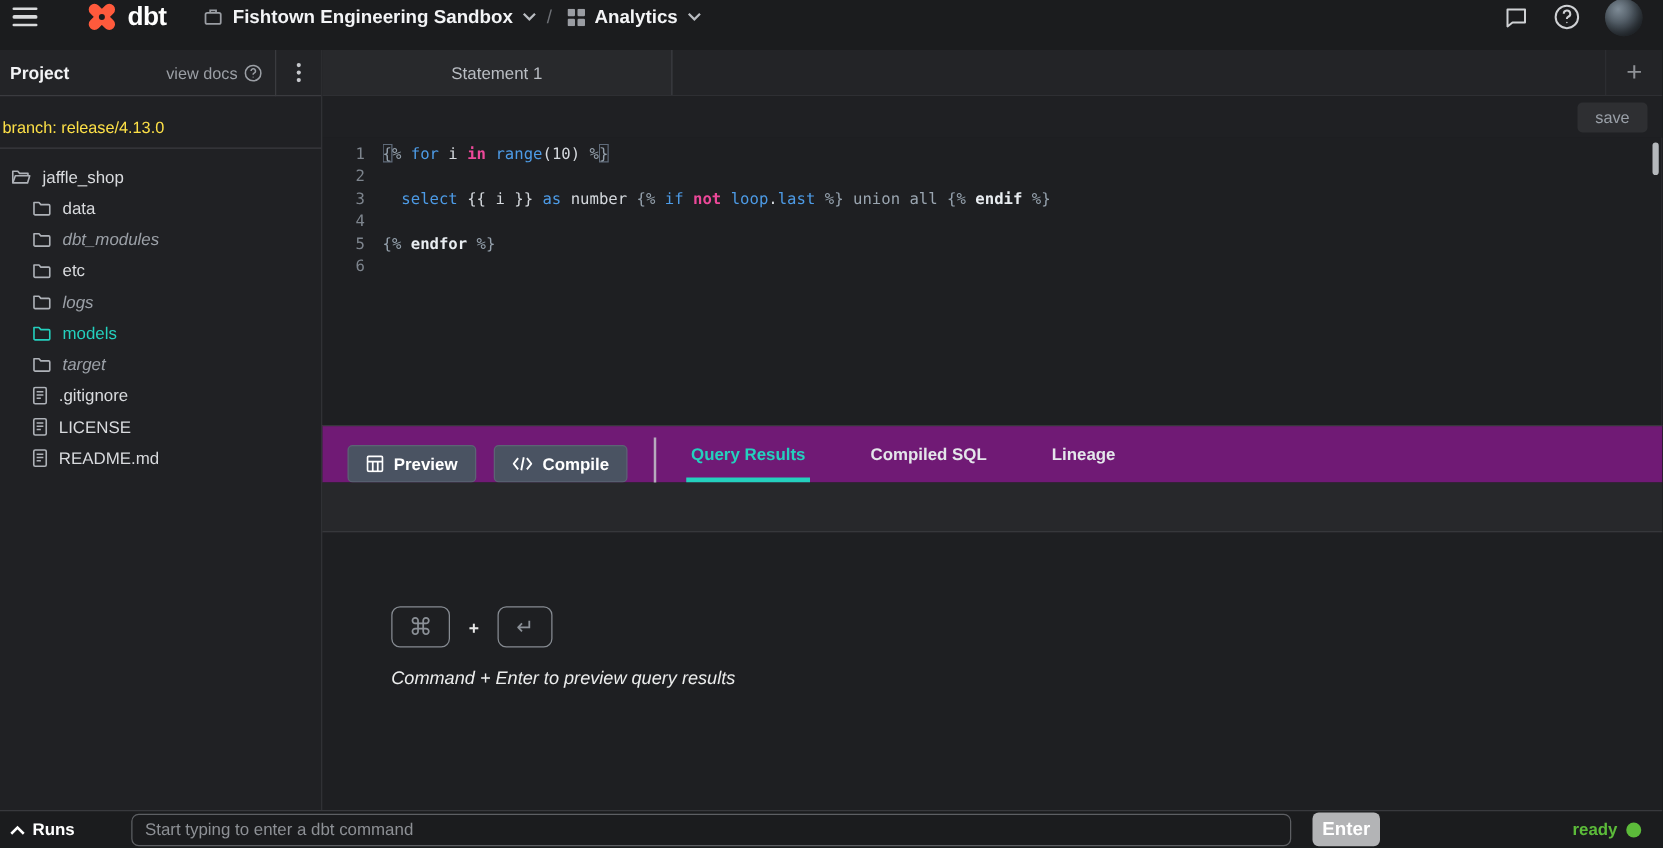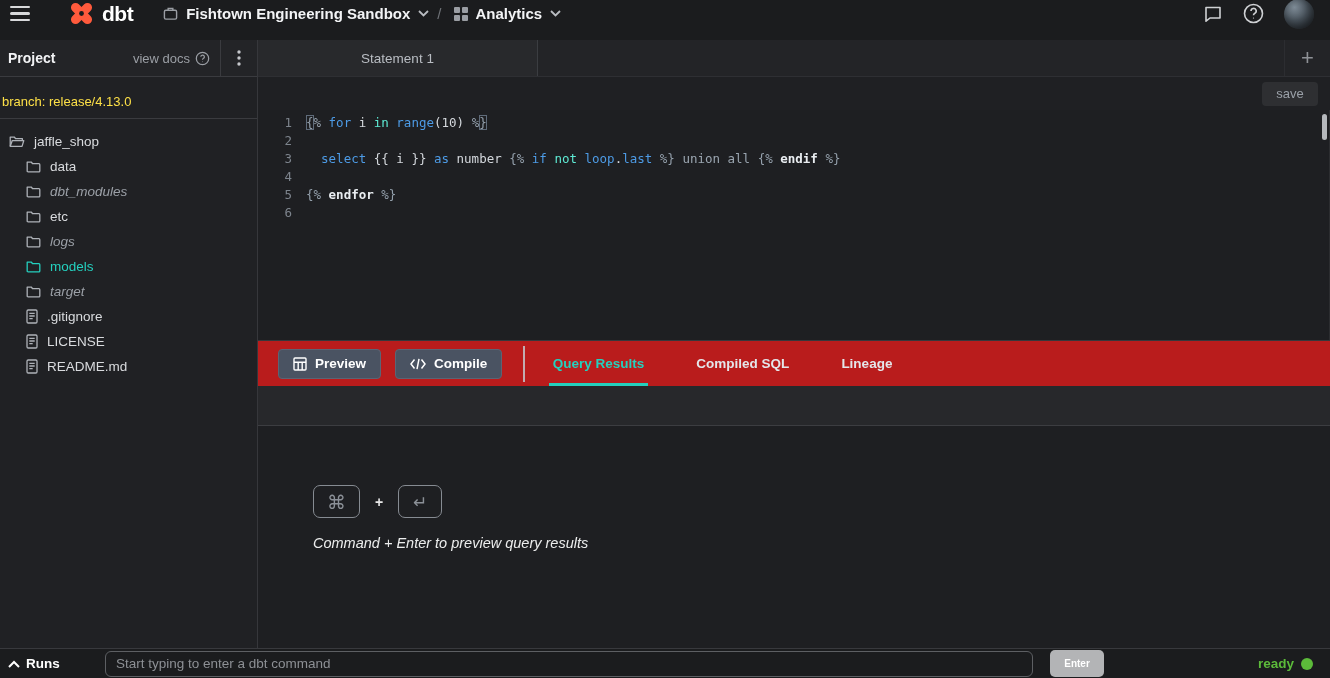--- a/index.html
+++ b/index.html
@@ -76,32 +76,32 @@
               color:#9aa0a8; font-size:13px; cursor:pointer; font-family:"Liberation Sans",sans-serif; }
 
   .editor { flex:0 0 230px; height:230px; background:#1e1f22; position:relative;
             font-family:"DejaVu Sans Mono", monospace; font-size:12.5px; padding-top:4px;
             border-right:1px solid #2c2d30; }
   .code-line { display:flex; height:18px; line-height:18px; }
   .ln { flex:0 0 48px; text-align:right; color:#7d848d; padding-right:14px; user-select:none; }
   .lc { white-space:pre; color:#d4d8dd; }
   .lc .delim { color:#94a0ac; }
   .lc .kw { color:#4d9be6; }
-  .lc .kw2 { color:#5eead4; }
+  .lc .kw2 { color:#ec4899;font-weight:bold; }
   .lc .plain { color:#d4d8dd; }
   .lc .jkw { color:#e9edf1; font-weight:700; }
   .lc .muted { color:#9aa5b0;text-align:right; }
   .lc .box { box-shadow:inset 0 0 0 1px #5f6b7a; }
   .scroll-thumb { position:absolute; top:4px; right:2px; width:5px; height:26px;
                   background:#b5b8bc; border-radius:3px; }
 
   
   .panel { flex:1; display:flex; flex-direction:column; min-height:0; }
-  .panel-toolbar { height:46px; flex:0 0 46px; background:#b91c1c; border-top:1px solid #36373b;
-                   display:flex; align-items:center; padding-left:20px; }
+  .panel-toolbar { height:46px; flex:0 0 46px; background:#701a75; border-top:1px solid #36373b;
+                   display:flex; align-items:flex-end; padding-left:20px; }
   .pc-btn { height:30px; display:flex; align-items:center; gap:8px; padding:0 14px;
             background:#4a5362; border:1px solid #5b6474; border-radius:4px; color:#fff;
             font-size:13.5px; font-weight:700; cursor:pointer; font-family:"Liberation Sans",sans-serif; }
   .pc-btn + .pc-btn { margin-left:14px; }
   .tool-div { width:1.5px; height:36px; background:#c3c6cb; margin:0 24px 0 21px; opacity:.85; }
   .ptab { height:46px; display:flex; align-items:center; padding:0 4px; margin-right:44px;
           font-size:13.5px; font-weight:600; color:#e4e6ea; cursor:pointer;
           border-bottom:4px solid transparent; border-top:4px solid transparent; }
   .ptab.active { color:var(--teal); border-bottom-color:var(--teal); }
   .panel-band { height:40px; flex:0 0 40px; background:#27282b; border-bottom:1px solid #3c3d41; }
@@ -118,21 +118,21 @@
   .bottombar { height:30px; flex:0 0 30px; background:#1b1c1e; border-top:1px solid #38393d;
                display:flex; align-items:center; position:relative; }
   .runs { display:flex; align-items:center; gap:6px; padding-left:8px; cursor:pointer; width:105px; }
   .runs-label { font-size:13.5px; font-weight:700; color:#ffffff; }
   .runs-chev { color:#fff; display:flex; }
   .cmd-input { width:928px; height:26px; background:transparent; border:1px solid #5d5f63;
                border-radius:6px; color:#e6e8ea; font-size:13.5px; padding:0 10px;
                font-family:"Liberation Sans",sans-serif; }
   .cmd-input::placeholder { color:#8d9095; }
   .enter-btn { margin-left:17px; width:54px; height:27px; background:#b3b4b6; border:none;
-               border-radius:5px; color:#fff; font-weight:700; font-size:10px; cursor:pointer;
+               border-radius:5px; color:#fff; font-weight:700; font-size:15px; cursor:pointer;
                font-family:"Liberation Sans",sans-serif; }
   .status { margin-left:auto; display:flex; align-items:center; gap:7px; padding-right:17px; }
   .status-label { color:var(--status-green); font-size:13.5px; font-weight:700; }
   .status-dot { width:12px; height:12px; border-radius:50%; background:var(--status-green); }
 
   svg { display:block; }
 </style>
 </head>
 <body>
 

